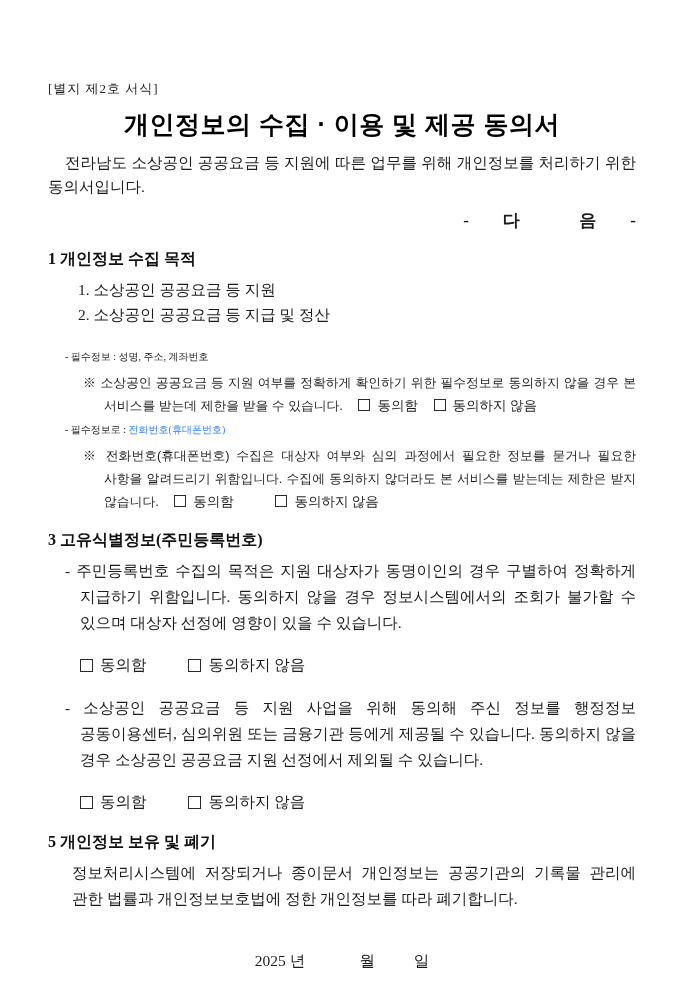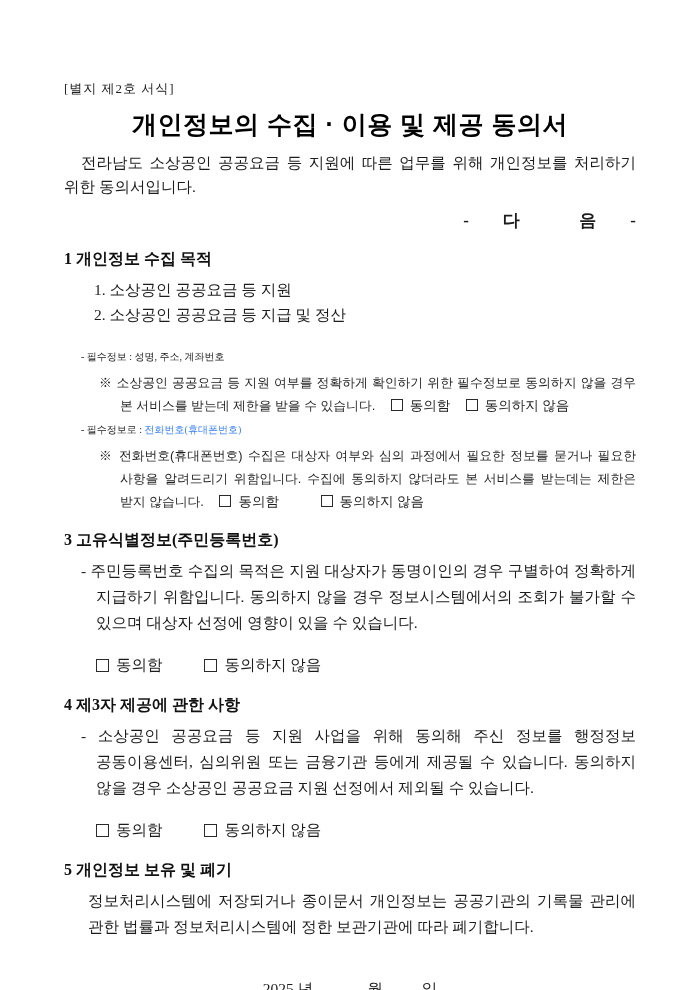--- a/index.html
+++ b/index.html
@@ -3,21 +3,21 @@
 <meta charset="utf-8">
 <style>
   * { margin:0; padding:0; box-sizing:border-box; }
   html,body { background:#ffffff; }
   .page {
     position:relative;
     width:700px; height:990px;
     background:#ffffff;
     color:#1c1c1c;
     font-family:"Liberation Serif", serif;
-    padding:80px 64px 40px 64px;
+    padding:80px 64px 40px 48px;
     overflow:hidden;
   }
   .form-tag {
     font-size:13px;
     letter-spacing:1px;
     color:#222;
   }
   .doc-title {
     text-align:center;
     font-family:Liberation Sans, sans-serif;
@@ -156,31 +156,30 @@
   <div class="section">
     <div class="sec-heading">3 고유식별정보(주민등록번호)</div>
     <p class="body-par">- 주민등록번호 수집의 목적은 지원 대상자가 동명이인의 경우 구별하여 정확하게 지급하기 위함입니다. 동의하지 않을 경우 정보시스템에서의 조회가 불가할 수 있으며 대상자 선정에 영향이 있을 수 있습니다.</p>
     <div class="cbx-row">
       <span class="cbx"><span class="box"></span><span class="cbx-label">동의함</span></span>
       <span class="cbx cbx-gap"><span class="box"></span><span class="cbx-label">동의하지 않음</span></span>
     </div>
   </div>
 
   <div class="section">
-    <div class="sec-heading">4 제3자 제공에 관한 사항</div>
     <p class="body-par">- 소상공인 공공요금 등 지원 사업을 위해 동의해 주신 정보를 행정정보 공동이용센터, 심의위원 또는 금융기관 등에게 제공될 수 있습니다. 동의하지 않을 경우 소상공인 공공요금 지원 선정에서 제외될 수 있습니다.</p>
     <div class="cbx-row">
       <span class="cbx"><span class="box"></span><span class="cbx-label">동의함</span></span>
       <span class="cbx cbx-gap"><span class="box"></span><span class="cbx-label">동의하지 않음</span></span>
     </div>
   </div>
 
   <div class="section">
     <div class="sec-heading">5 개인정보 보유 및 폐기</div>
-    <p class="body-par-plain">정보처리시스템에 저장되거나 종이문서 개인정보는 공공기관의 기록물 관리에 관한 법률과 정보처리시스템에 정한 보관기관에 따라 폐기합니다.</p>
+    <p class="body-par-plain">정보처리시스템에 저장되거나 종이문서 개인정보는 공공기관의 기록물 관리에 관한 법률과 개인정보보호법에 정한 개인정보를 따라 폐기합니다.</p>
   </div>
 
   <div class="signature">
     <div class="sig-line">2025 년              월          일</div>
 
   </div>
 
 </div>
 
 </body></html>

